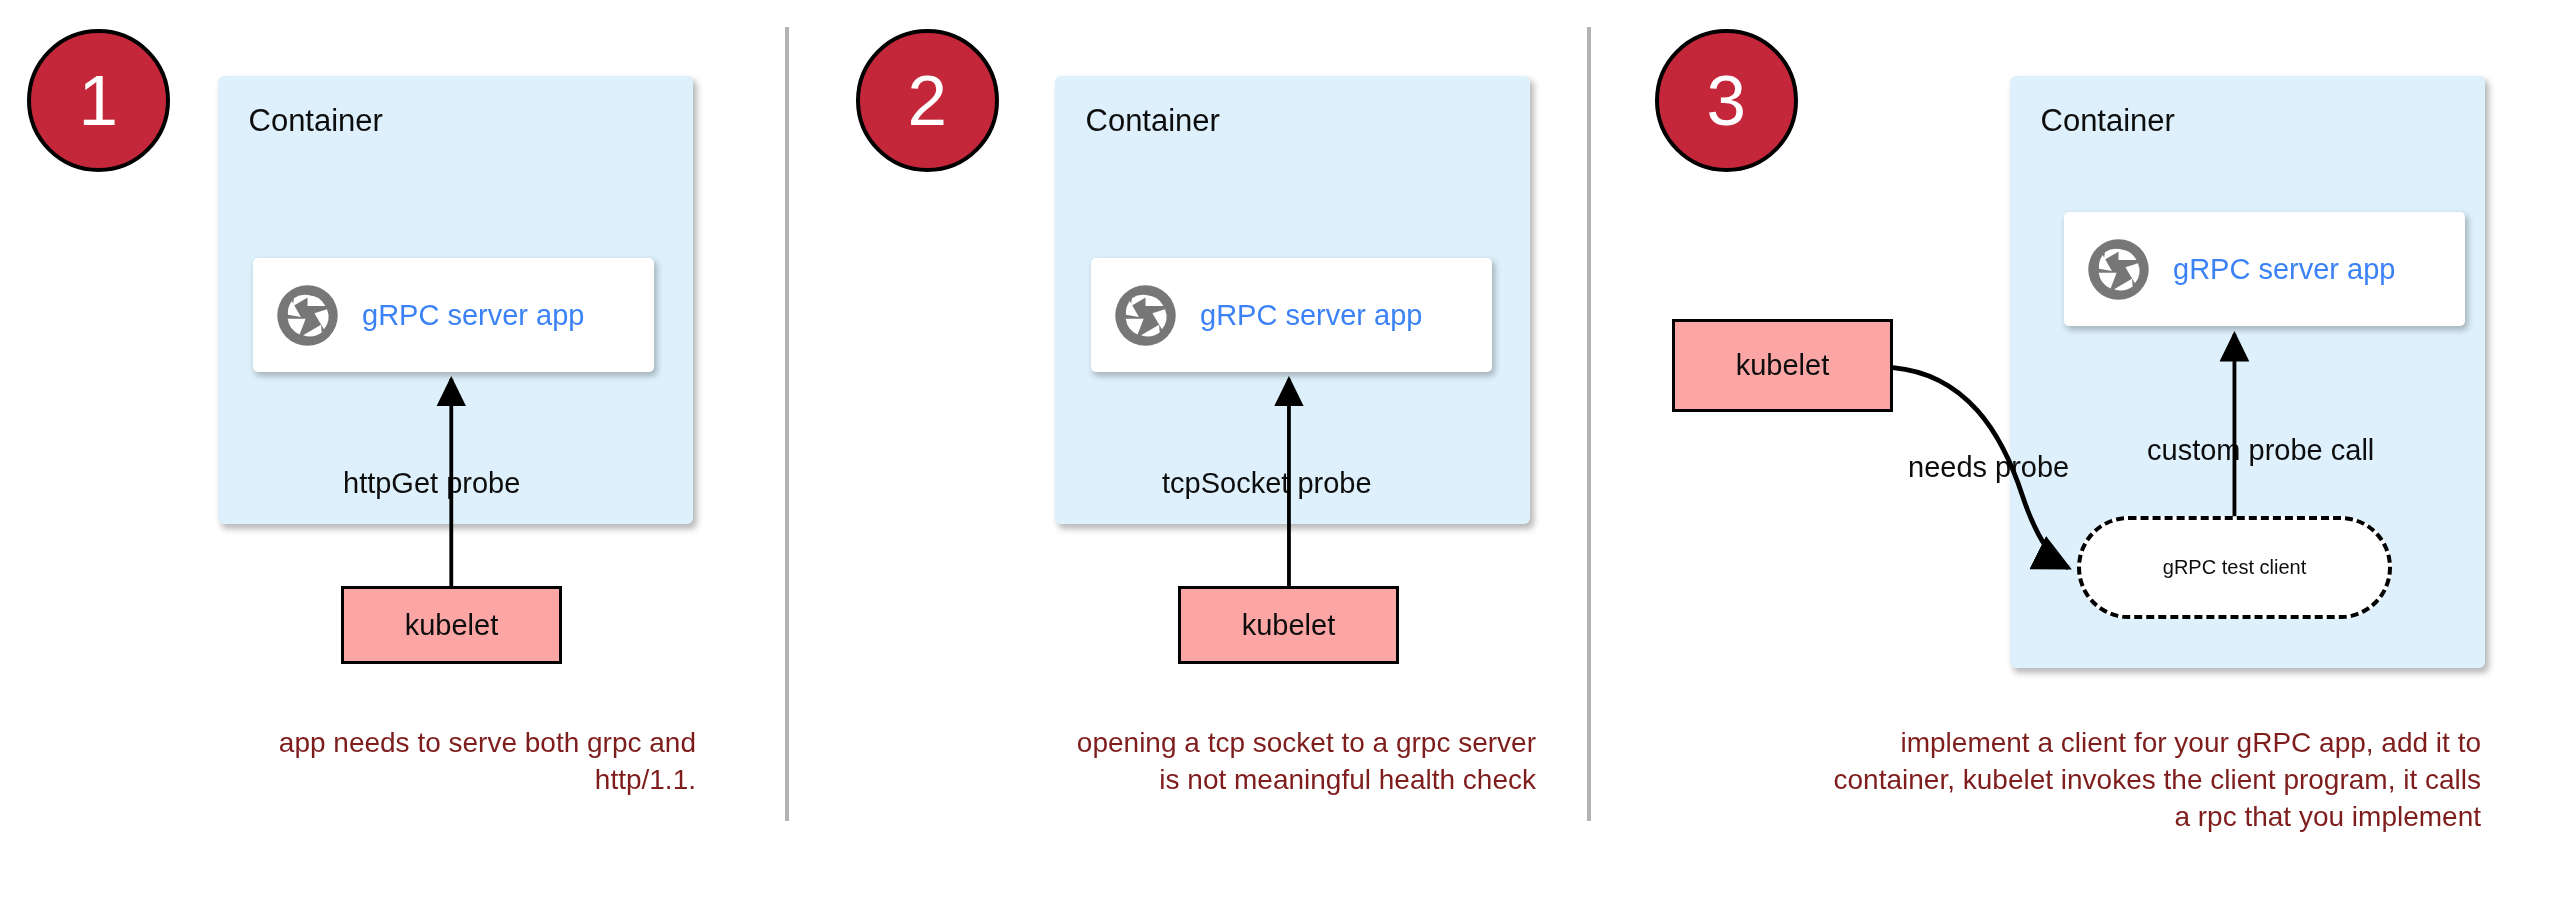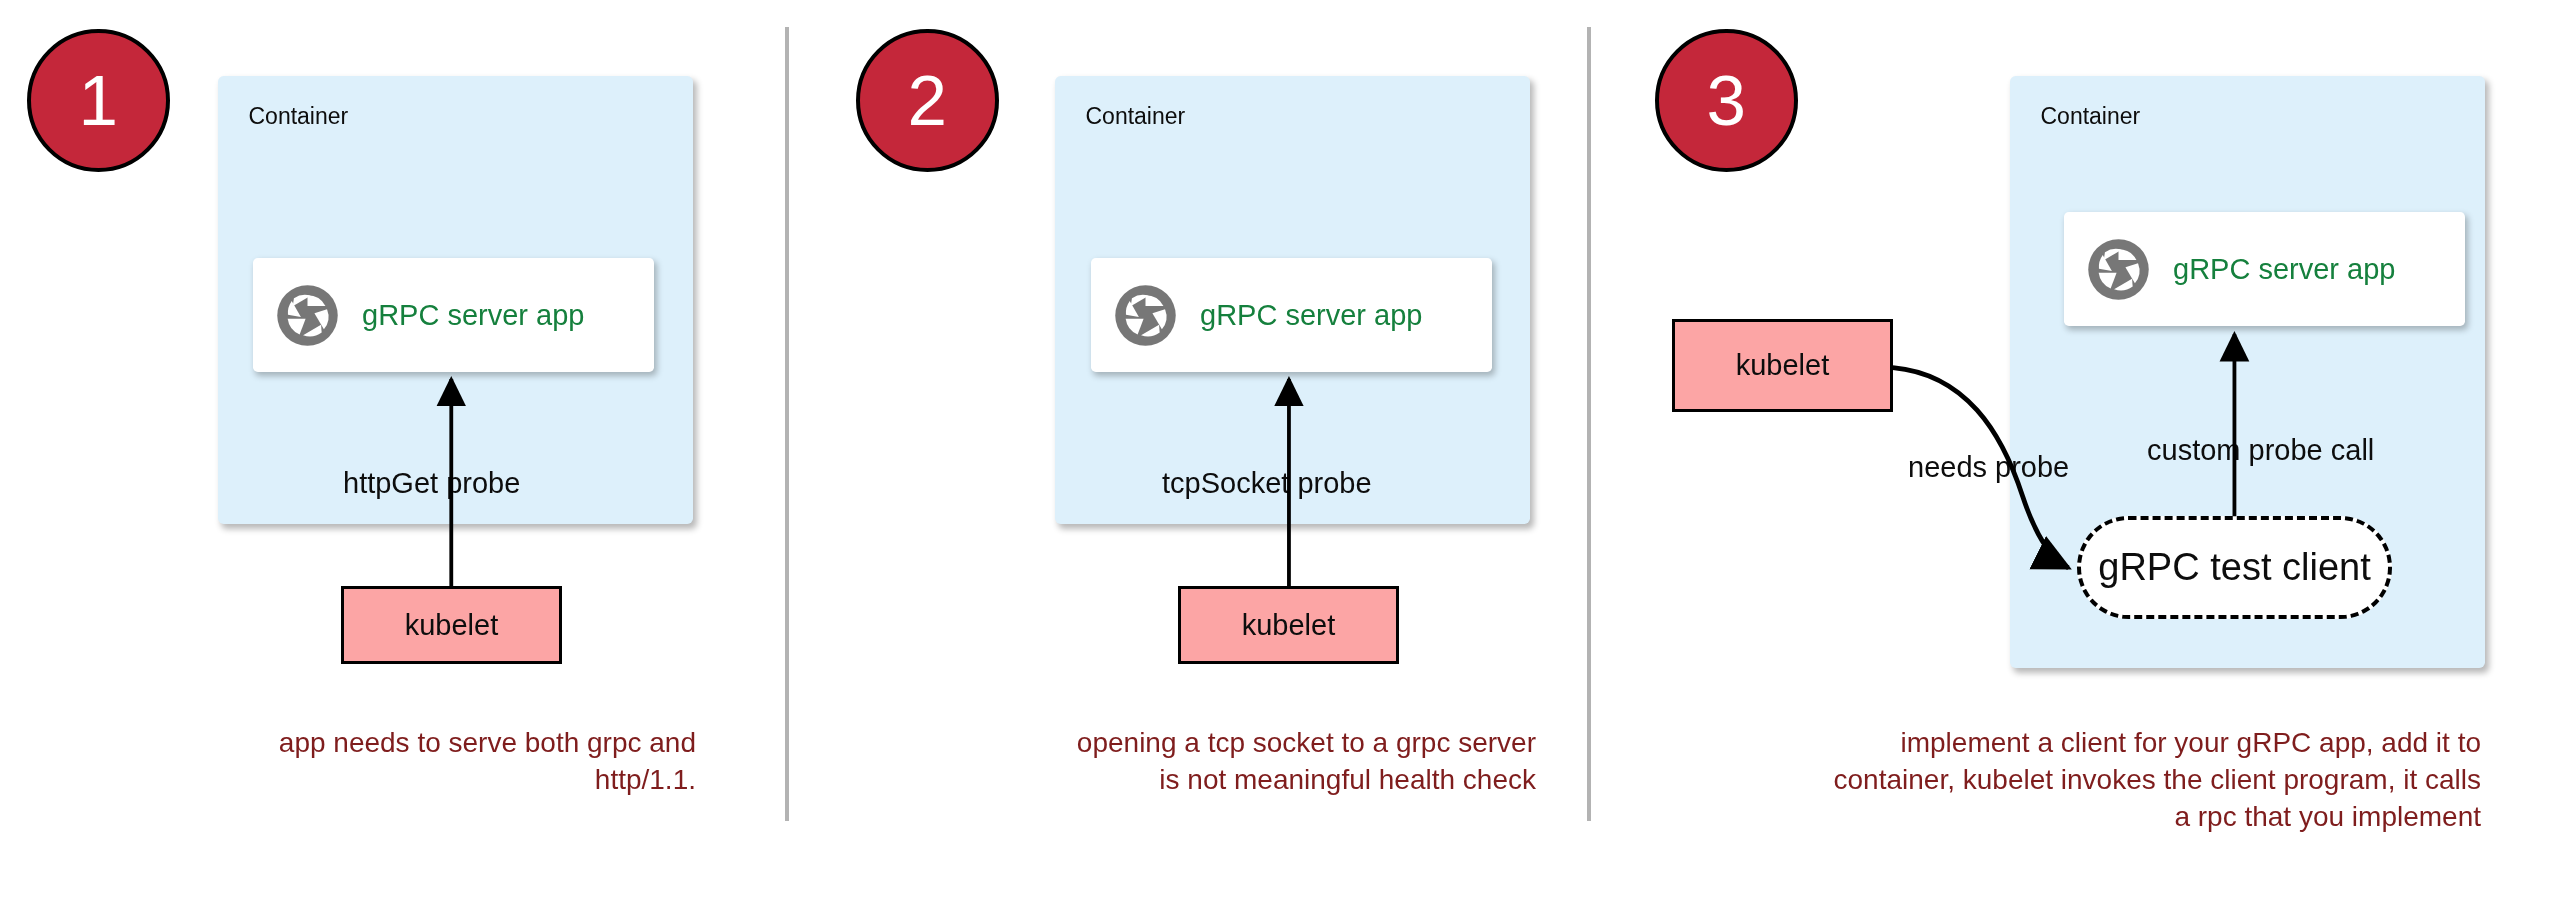--- a/index.html
+++ b/index.html
@@ -57,21 +57,21 @@
     box-shadow: 3.8px 4.8px 6.7px rgba(0,0,0,0.28);
   }
   #container-1 { left: 218px;  top: 76px; width: 475px; height: 448px; }
   #container-2 { left: 1055px; top: 76px; width: 475px; height: 448px; }
   #container-3 { left: 2010px; top: 76px; width: 475px; height: 592px; }
 
   .container-label {
     position: absolute;
     left: 30.5px;
     top: 27px;
-    font-size: 23px;
+    font-size: 31px;
     color: #0d0d0d;
     white-space: nowrap;
   }
 
   
   .app-card {
     position: absolute;
     background: #ffffff;
     border-radius: 4.8px;
     box-shadow: 2.9px 3.8px 6.7px rgba(0,0,0,0.26);
@@ -85,21 +85,21 @@
 
   .aperture-icon {
     width: 63px;
     height: 63px;
     flex: 0 0 auto;
     display: block;
   }
   .app-card-label {
     margin-left: 23px;
     font-size: 29px;
-    color: #15803d;
+    color: #3b82f6;
     white-space: nowrap;
   }
 
   
   .kubelet-box {
     position: absolute;
     background: #fca5a5;
     border: 3.8px solid #000000;
     box-sizing: border-box;
     display: flex;
@@ -119,21 +119,21 @@
     top: 516px;
     width: 315px;
     height: 103px;
     background: #ffffff;
     border: 4.8px dashed #000000;
     border-radius: 52px;
     box-sizing: border-box;
     display: flex;
     align-items: center;
     justify-content: center;
-    font-size: 38px;
+    font-size: 20px;
     color: #0d0d0d;
   }
 
   
   .arrow-layer {
     position: absolute;
     left: 0;
     top: 0;
     width: 2576px;
     height: 923px;

